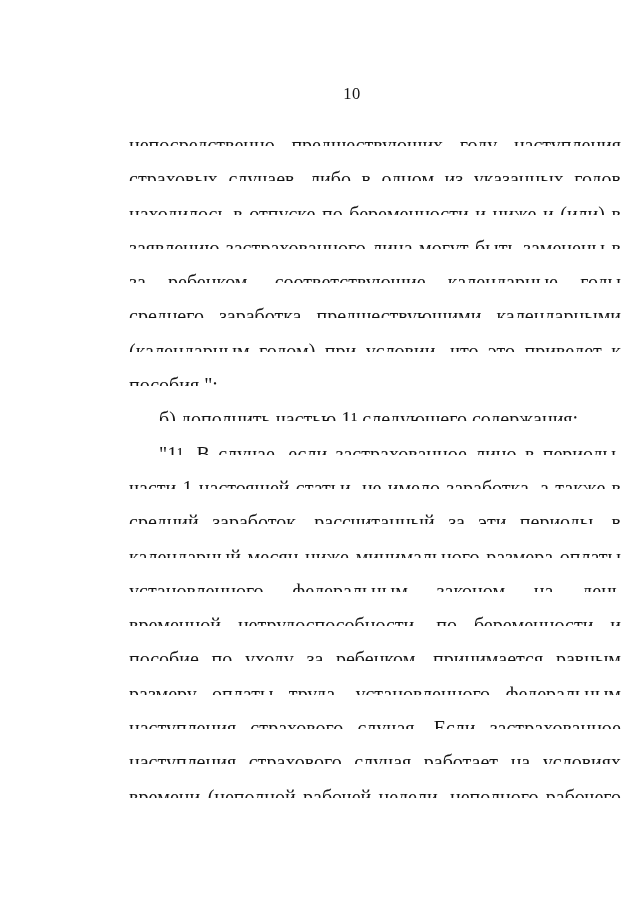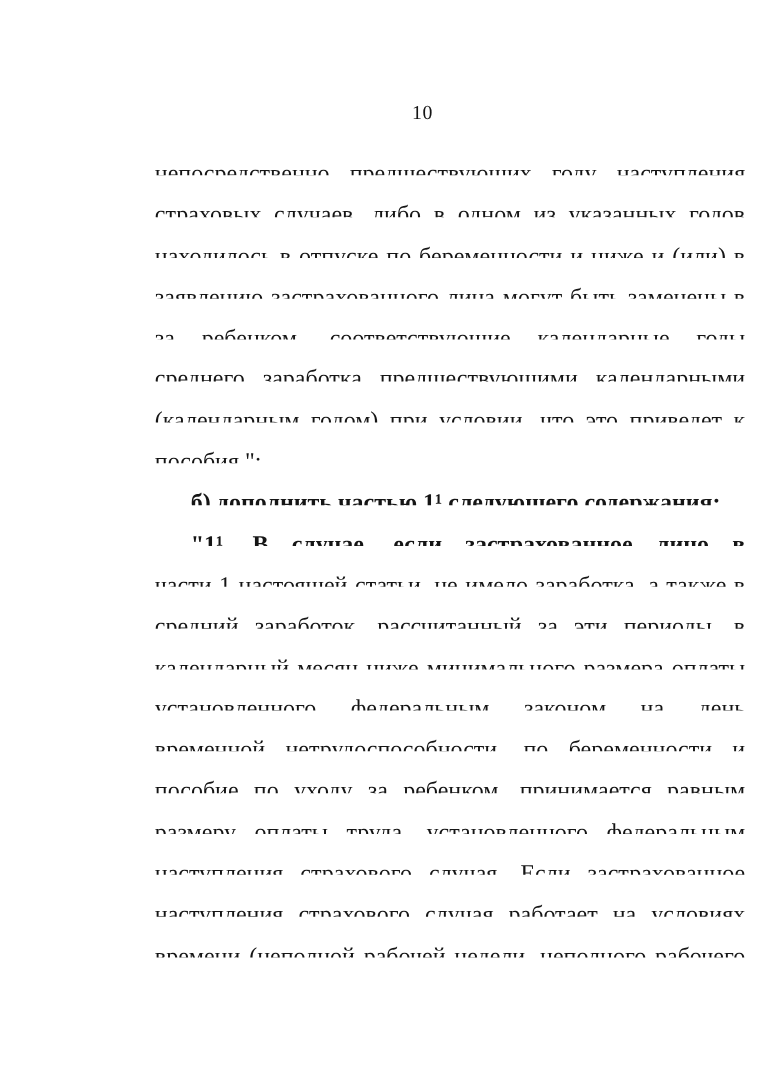--- a/index.html
+++ b/index.html
@@ -41,21 +41,20 @@
     text-align: justify;
     text-align-last: justify;
     overflow: hidden;
     white-space: normal;
   }
   .line.para-end {
     text-align-last: left;
   }
   .line.indent {
     text-indent: 30px;
-    font-weight: bold;
   }
 </style>
 </head>
 <body>
 
 <div class="page">
   <div class="page-number">10</div>
 
   <div class="text-block">
     <div class="line">непосредственно предшествующих году наступления указанных</div>

